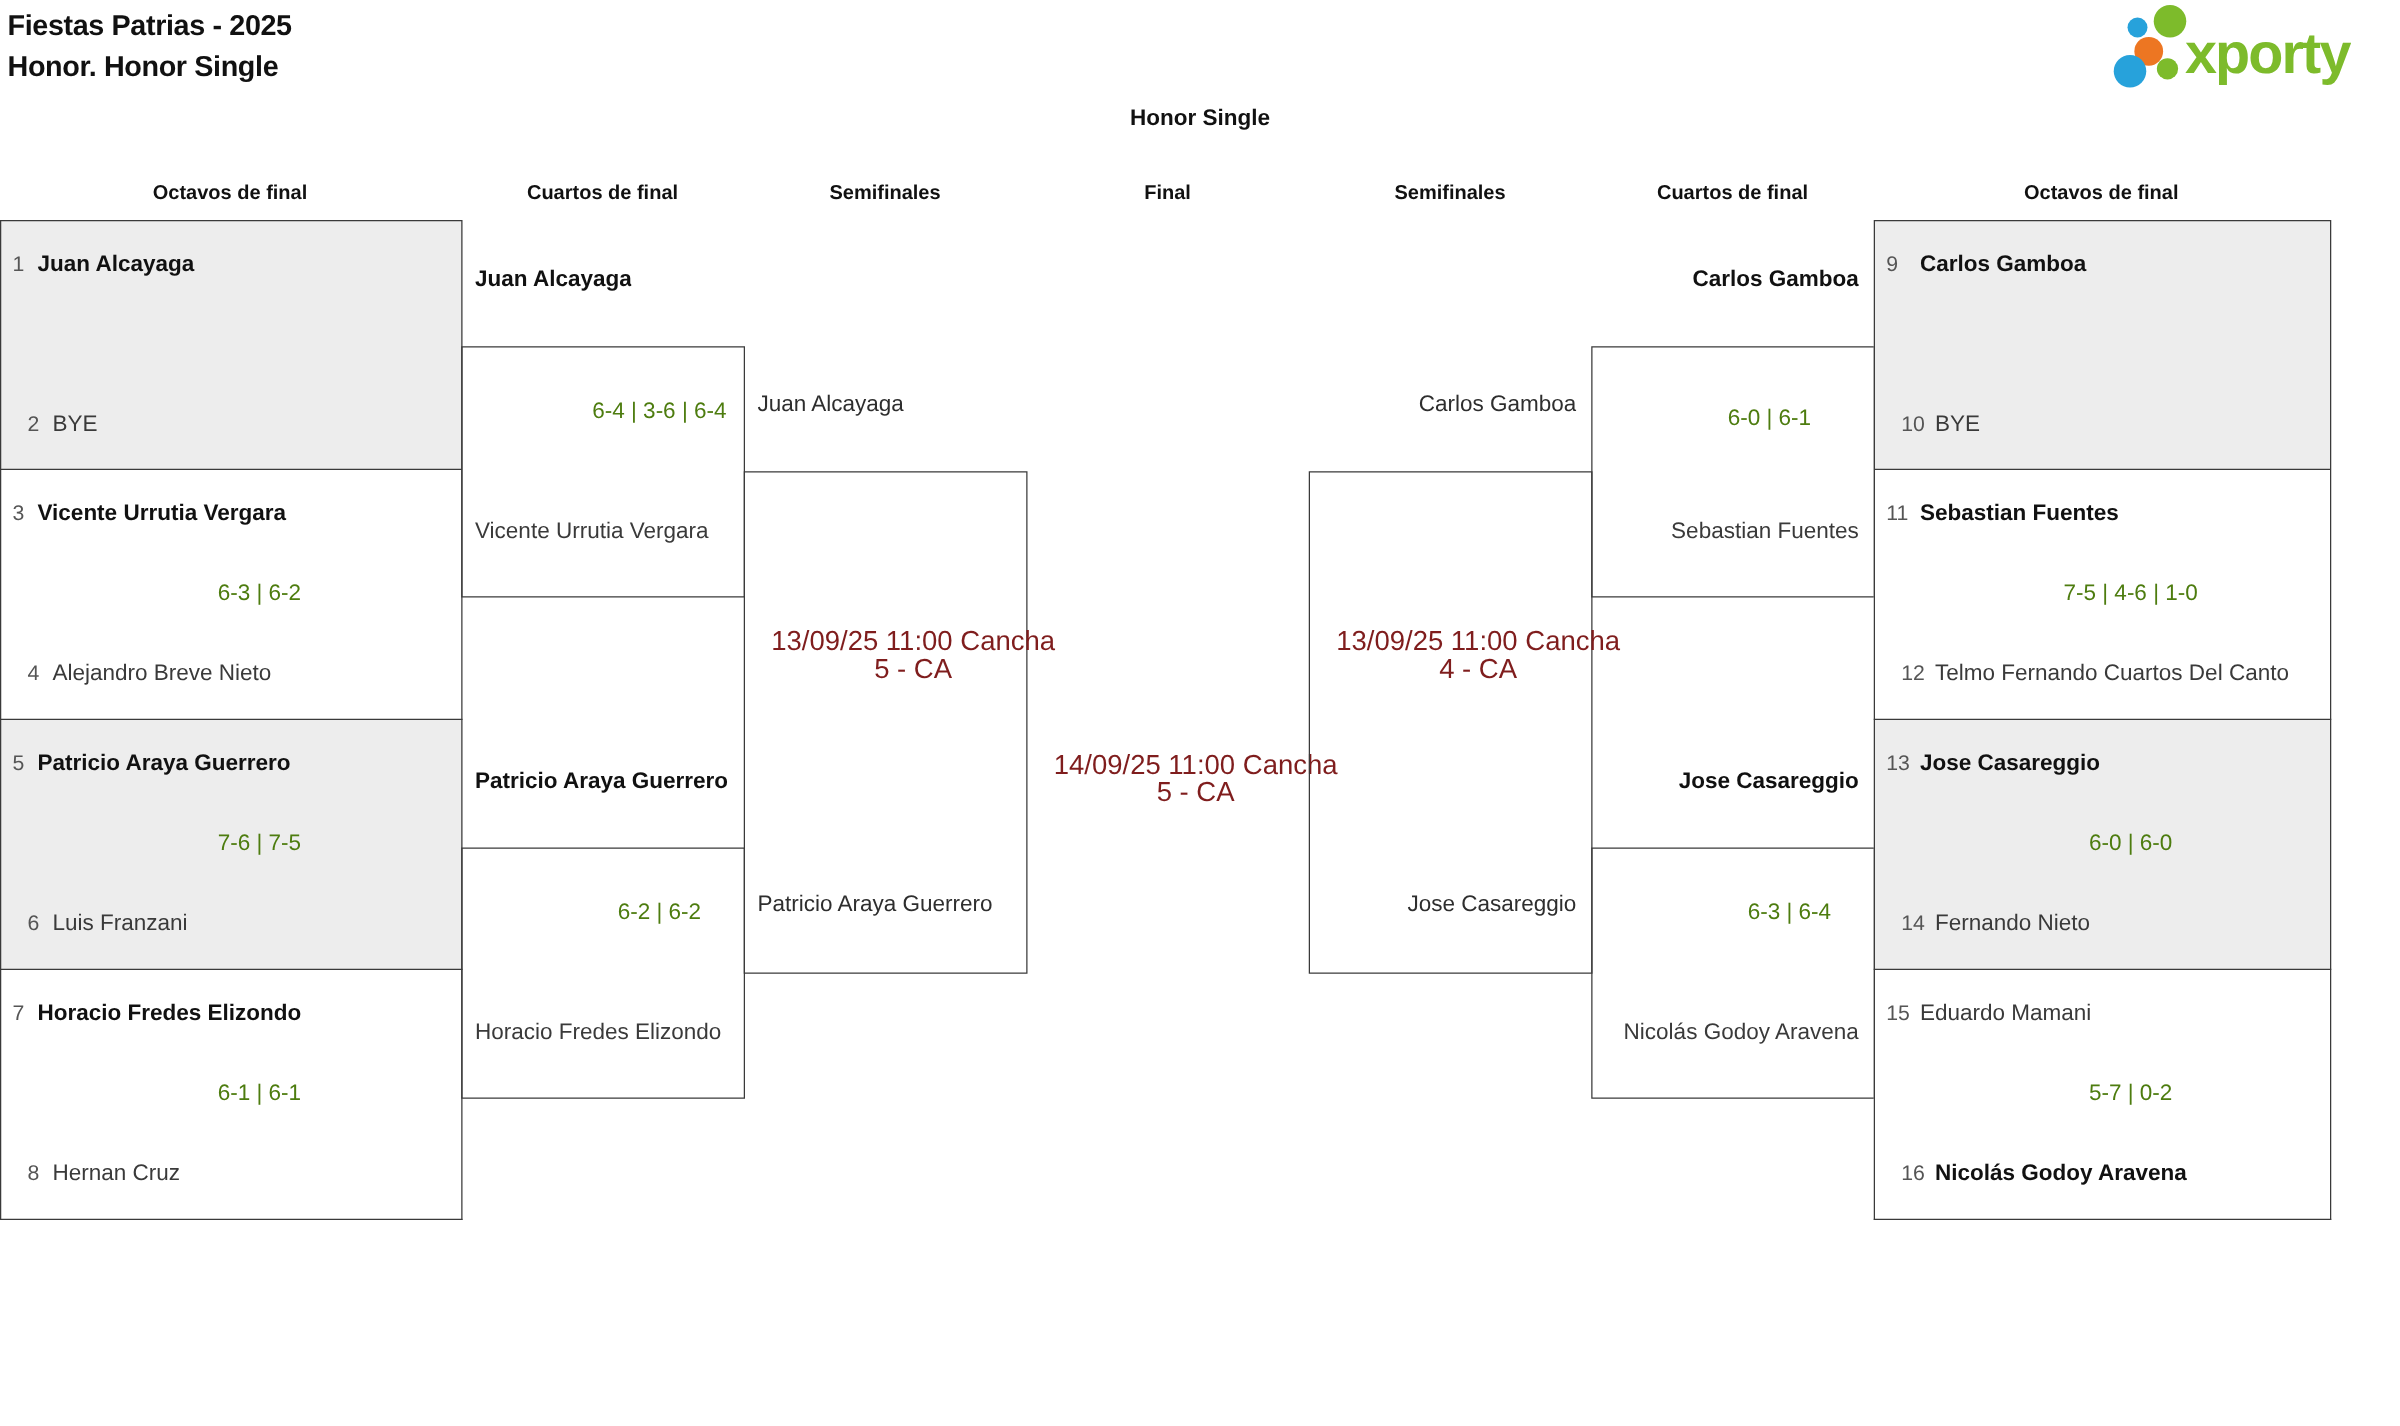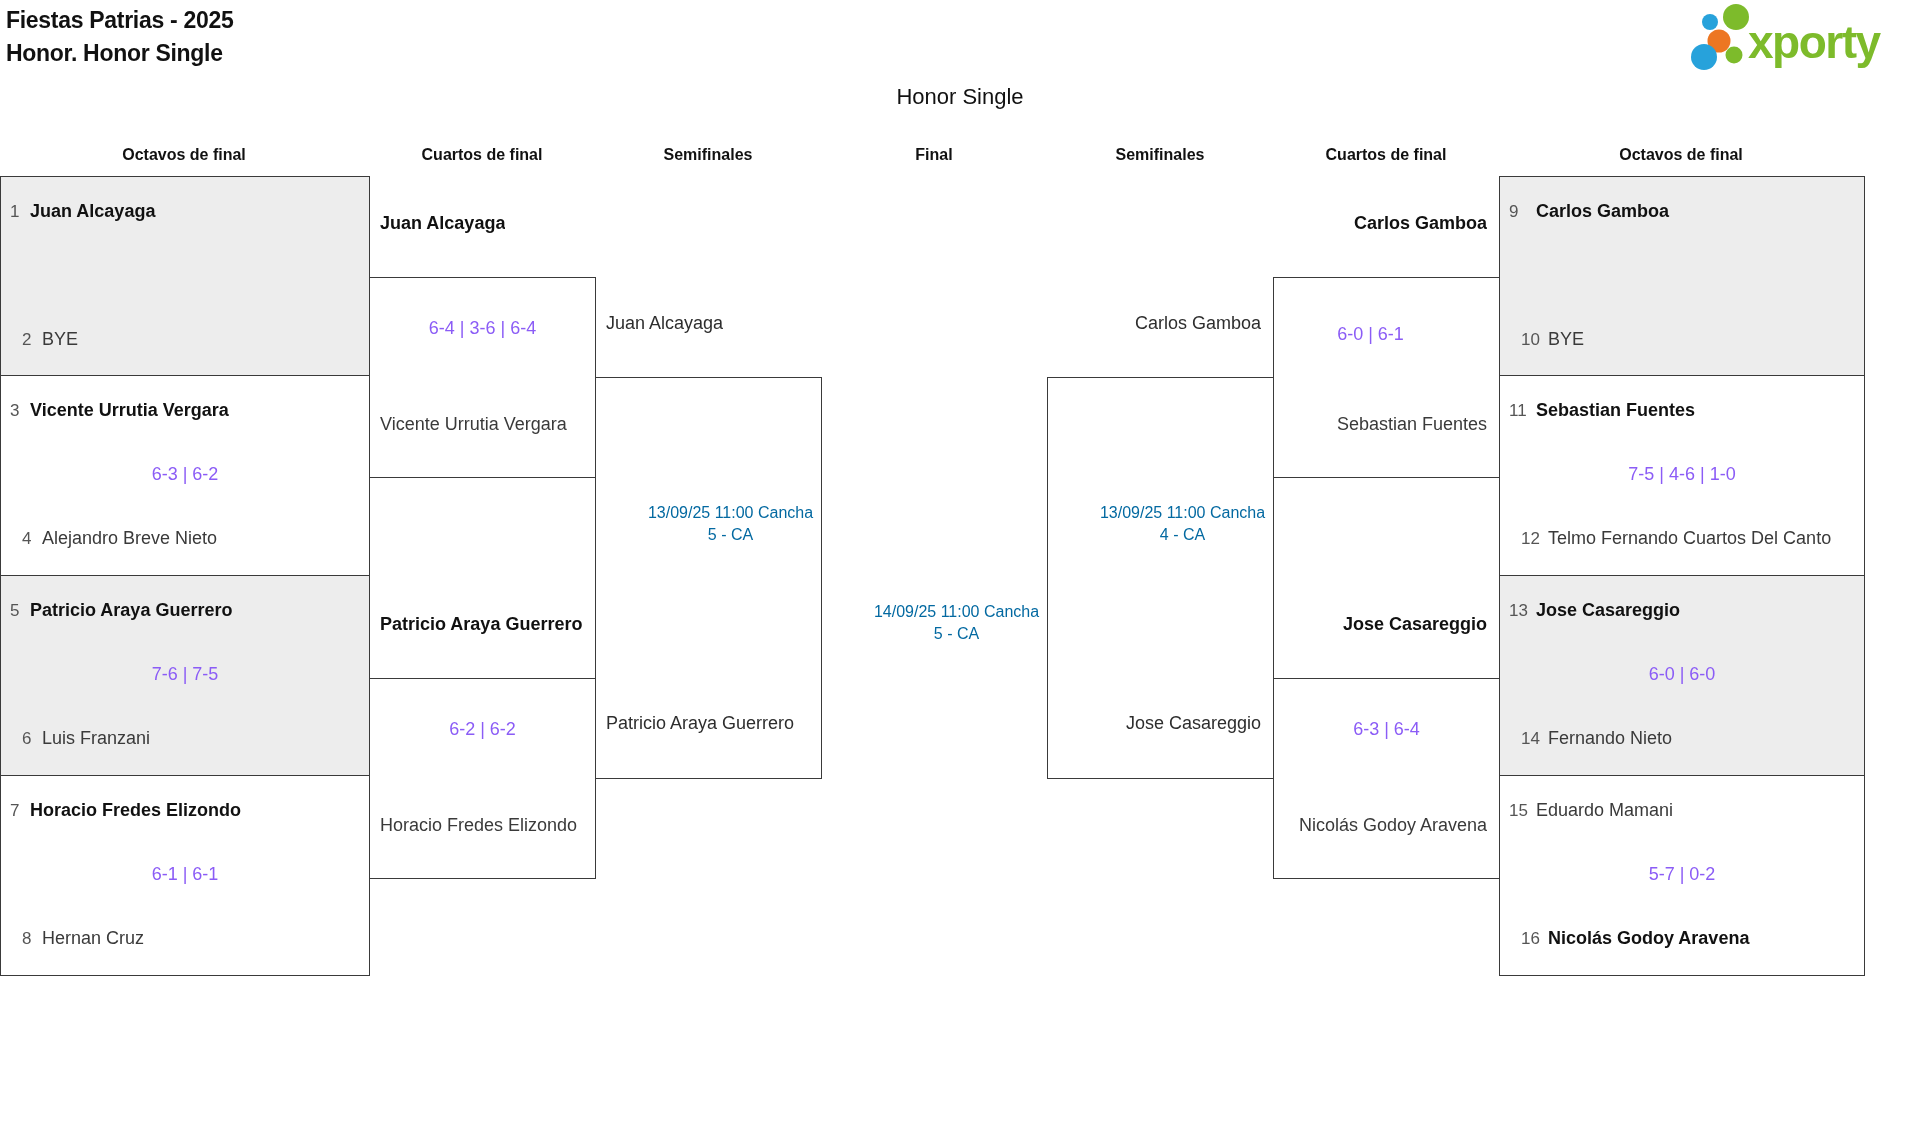--- a/index.html
+++ b/index.html
@@ -3,51 +3,51 @@
 <meta charset="utf-8">
 <style>
   html,body{margin:0;padding:0;background:#fff;}
   body{width:1920px;height:1141px;position:relative;overflow:hidden;
        font-family:"Liberation Sans",sans-serif;color:#222;}
 
   
   .page-title{position:absolute;left:6px;top:4px;font-size:23px;font-weight:700;
               line-height:33px;color:#111;letter-spacing:-0.3px;}
   .bracket-title{position:absolute;left:0;top:84px;width:100%;text-align:center;
-                 font-size:22px;font-weight:400;color:#111;}
+                 font-size:18px;font-weight:700;color:#111;}
   .round-header{position:absolute;top:146px;width:220px;text-align:center;
                 font-size:16px;font-weight:600;color:#111;white-space:nowrap;}
 
   
   .logo{position:absolute;left:1684px;top:0;width:236px;height:78px;}
 
   
   .mbox{position:absolute;border:1px solid #3a3a3a;box-sizing:border-box;background:#fff;}
   .shade{background:#ededed;}
   .nt{border-top:0;}
   .obox{width:370px;height:200px;}
   .obox .prow{position:absolute;left:9px;right:6px;white-space:nowrap;overflow:hidden;
               font-size:18px;color:#3a3a3a;}
   .obox .p1{top:24px;}
   .obox .p2{top:152px;margin-left:12px;}
   .seed{display:inline-block;width:20px;color:#555;font-weight:400;font-size:17px;}
   .r .seed{width:27px;}
   .pname.bold{font-weight:700;color:#111;}
-  .scoreline{position:absolute;text-align:center;font-size:18px;color:#8b5cf6;
-             white-space:nowrap;}
+  .scoreline{position:absolute;text-align:center;font-size:18px;color:#4d7c0f;
+             white-space:nowrap;padding-left:45px;}
   .obox .scoreline{left:0;right:0;top:88px;}
 
   .qbox,.sfbox{background:transparent;}
 
   .wlabel{position:absolute;font-size:18px;font-weight:700;color:#111;
           white-space:nowrap;overflow:hidden;}
   .llabel{position:absolute;font-size:18px;color:#3a3a3a;white-space:nowrap;overflow:hidden;}
   .slabel{position:absolute;font-size:18px;color:#2e2e2e;white-space:nowrap;overflow:hidden;}
   .tright{text-align:right;}
-  .minfo{position:absolute;width:271px;text-align:center;font-size:16px;color:#0369a1;
+  .minfo{position:absolute;width:271px;text-align:center;font-size:22px;color:#7f1d1d;
          line-height:22px;}
 </style>
 </head>
 <body>
 
 <div class="page-title">
   <div>Fiestas Patrias - 2025</div>
   <div>Honor. Honor Single</div>
 </div>
 

